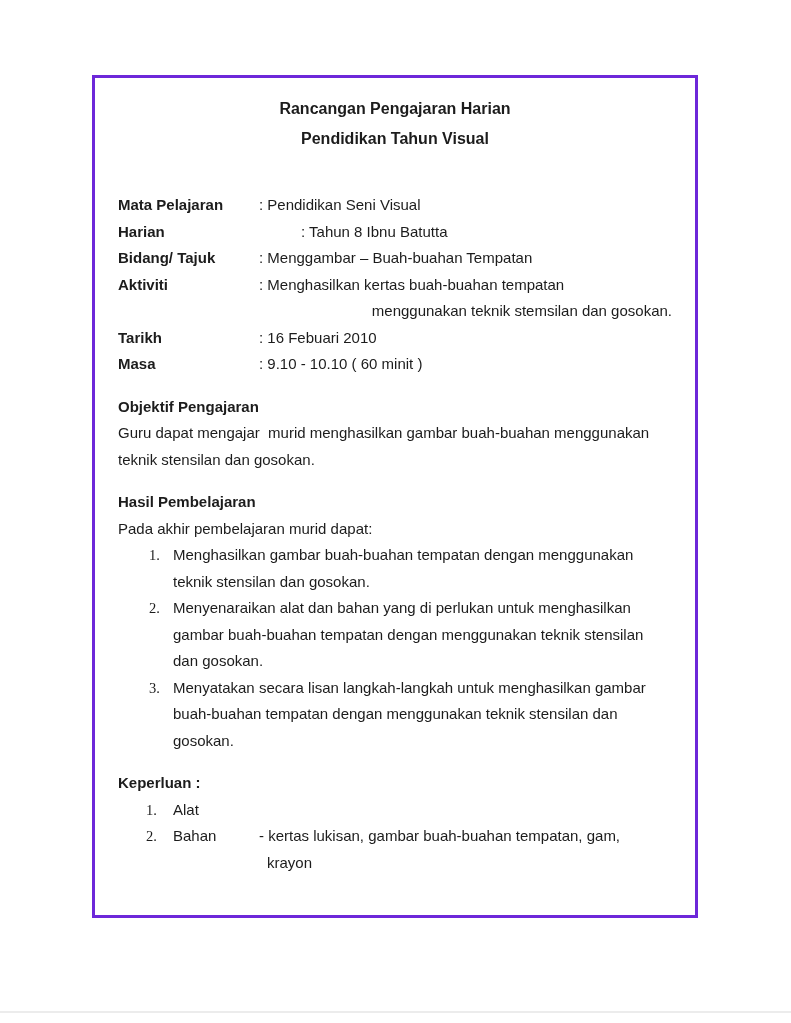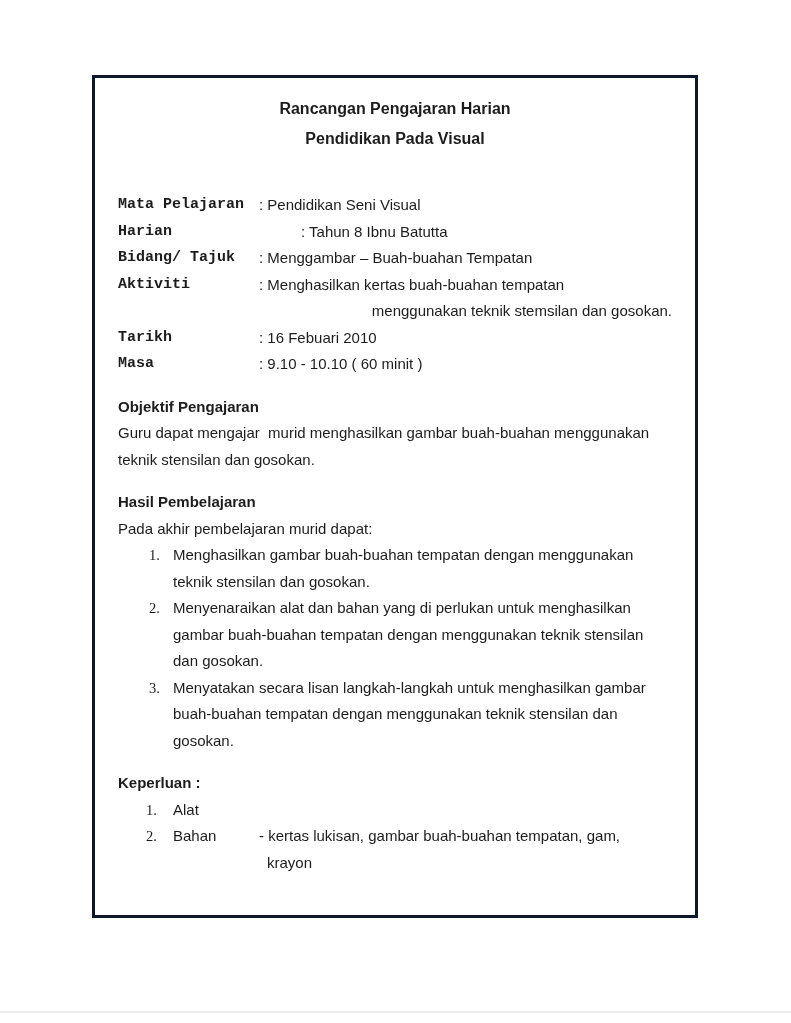--- a/index.html
+++ b/index.html
@@ -14,21 +14,21 @@
     color: #1c1c1c;
   }
 
   .doc {
     position: absolute;
     left: 92px;
     top: 75px;
     width: 606px;
     height: 843px;
     box-sizing: border-box;
-    border: 3px solid #0f172a;
+    border: 3px solid #6d28d9;
     background: #ffffff;
     padding: 16px 23px 10px 23px;
     font-size: 15px;
     line-height: 26.5px;
   }
 
   .title {
     text-align: center;
     font-weight: bold;
     font-size: 16px;
@@ -38,21 +38,20 @@
   .fields {
     margin-top: 38px;
   }
   .frow {
     display: flex;
   }
   .flabel {
     width: 141px;
     flex-shrink: 0;
     font-weight: bold;
-    font-family: Liberation Mono, monospace;
   }
   .fvalue {
     flex: 1;
   }
   .fvalue.indent-extra {
     padding-left: 42px;
   }
   .cont {
     padding-left: 27px;
     text-align: right;
@@ -109,21 +108,21 @@
     background: #ececec;
   }
 </style>
 </head>
 <body>
 
 <div class="doc">
 
   <div class="title">
     <div>Rancangan Pengajaran Harian</div>
-    <div>Pendidikan Pada Visual</div>
+    <div>Pendidikan Tahun Visual</div>
   </div>
 
   <div class="fields">
 
     <div class="frow">
       <div class="flabel">Mata Pelajaran</div>
       <div class="fvalue">: Pendidikan Seni Visual</div>
     </div>
 
     <div class="frow">

